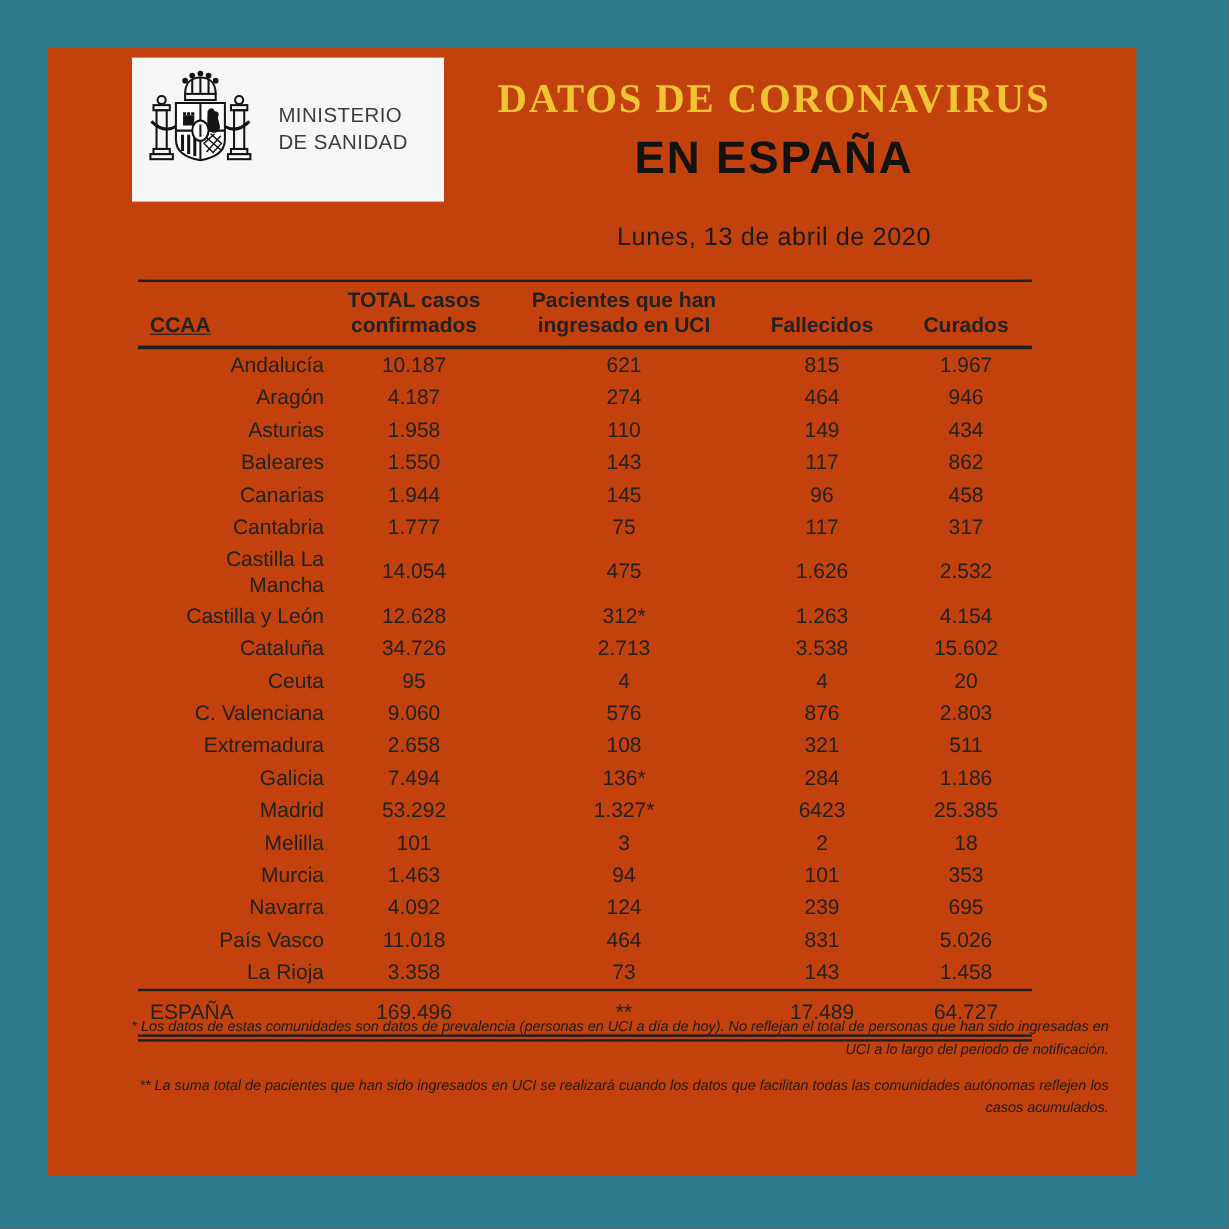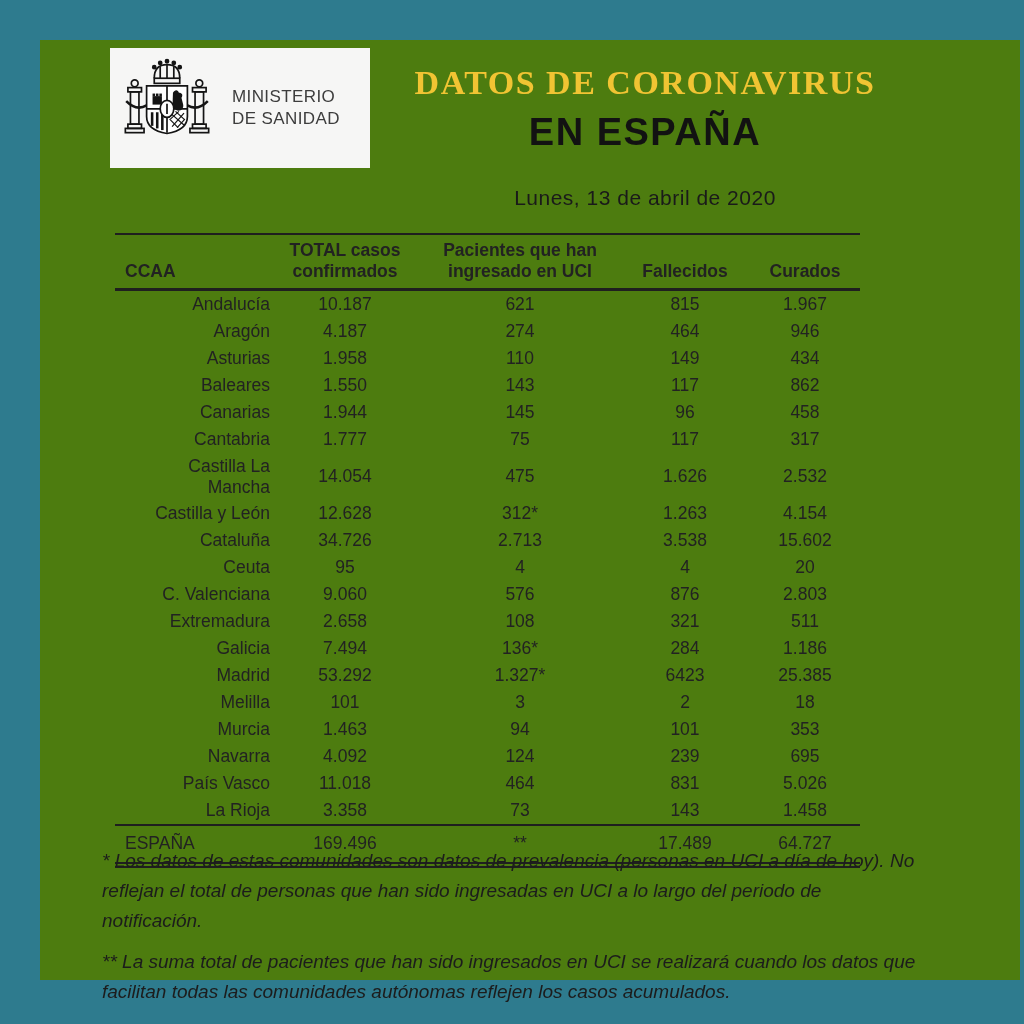--- a/index.html
+++ b/index.html
@@ -4,22 +4,22 @@
 <style>
   html,body{margin:0;padding:0;}
   body{
     width:1024px;height:1024px;
     background:#2E7B8E;
     font-family:"Liberation Sans", sans-serif;
     position:relative;
     -webkit-font-smoothing:antialiased;
   }
   .card{
-    position:absolute;left:40px;top:40px;width:980px;height:940px;
-    background:#4d7c0f;
+    position:absolute;left:40px;top:40px;width:907px;height:940px;
+    background:#c2410c;
   }
   
   .logo-block{
     position:absolute;left:70px;top:8px;width:260px;height:120px;
     background:#f6f6f5;
     display:flex;align-items:center;gap:14px;
     padding:2px 6px;box-sizing:border-box;
   }
   .ministry-text{
     font-size:17px;line-height:1.32;color:#3d3d3d;letter-spacing:.4px;
@@ -42,35 +42,35 @@
     position:absolute;left:75px;top:193px;width:745px;
     border-collapse:collapse;table-layout:fixed;
     font-size:17.5px;color:#222222;
   }
   table.covid th{
     border-top:2px solid #1f1f1f;
     border-bottom:3px solid #1f1f1f;
     font-weight:bold;vertical-align:bottom;
     padding:5px 0 5px;line-height:1.22;text-align:center;
   }
-  table.covid th.left{text-align:left;padding-left:10px;}
+  table.covid th.left{text-align:left;padding-left:10px;text-decoration:underline;}
   table.covid tbody td{
     text-align:center;padding:3px 0 2px;height:22px;vertical-align:middle;
   }
   table.covid tbody td:first-child{text-align:right;padding-left:10px;}
   table.covid tbody tr:last-child td{border-bottom:2px solid #1f1f1f;}
   table.covid tfoot td{
     border-bottom:6px double #1f1f1f;
     padding:7px 0 8px;text-align:center;
   }
   table.covid tfoot td:first-child{text-align:left;padding-left:10px;}
   
   .footnotes{
     position:absolute;left:62px;top:806px;width:822px;
-    font-style:italic;font-size:19px;line-height:1.58;color:#1c1c1c;
+    font-style:italic;font-size:12px;line-height:1.58;color:#1c1c1c;text-align:right;
   }
   .footnotes p{margin:0 0 11px 0;}
   .emblem{flex:0 0 auto;}
 </style>
 </head>
 <body>
 
 <div class="card">
 
   <div class="logo-block">

